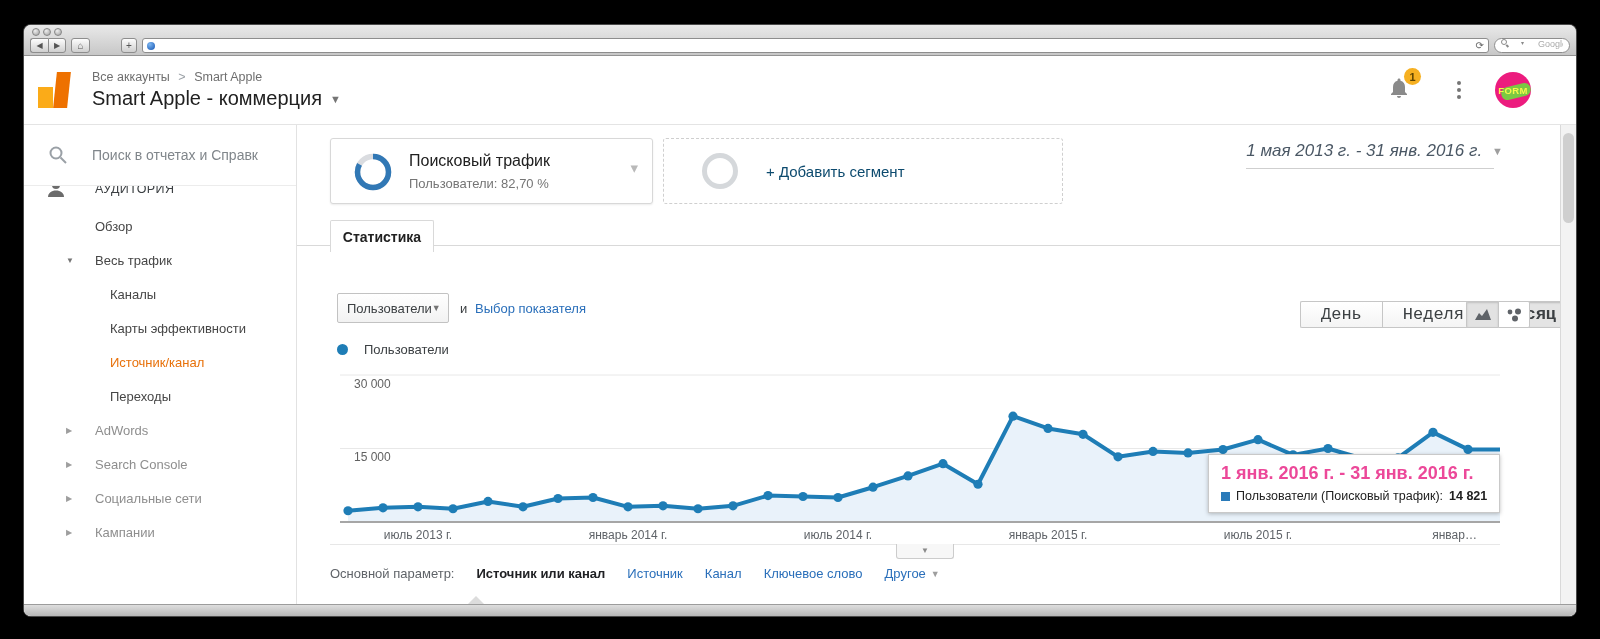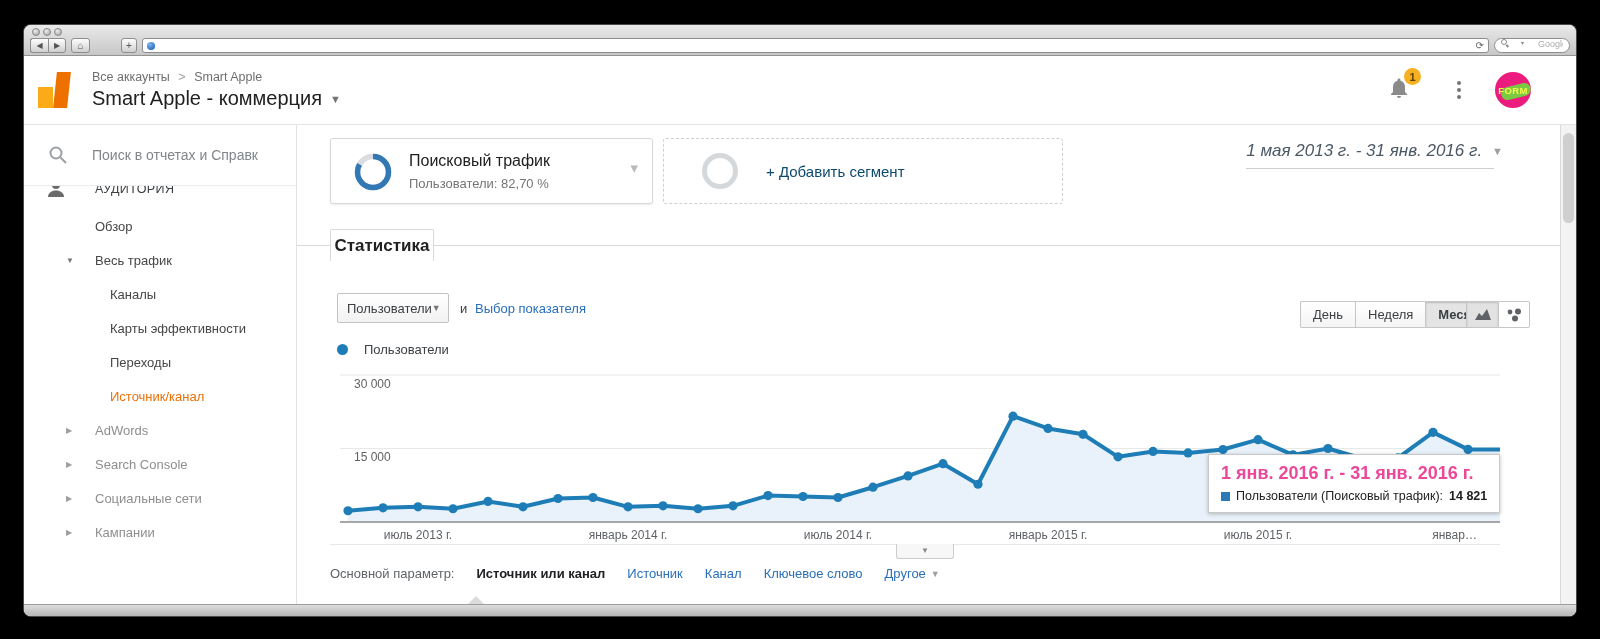--- a/index.html
+++ b/index.html
@@ -102,37 +102,37 @@
   .seg-caret { position:absolute; right:14px; top:20px; font-size:15px; color:#b9b9b9; }
   .seg-add { left:366px; top:13px; width:400px; height:66px; border:1px dashed #cfcfcf; border-radius:3px;
              display:flex; align-items:center; padding-left:36px; gap:26px; color:#0c4a6e; font-size:15px; }
 
   .daterange { top:16px; right:57px; text-align:right; }
   .daterange .dr-text { font-size:17px; color:#4a5764; display:inline-flex; align-items:center; gap:10px;font-style:italic; }
   .dr-caret { font-size:11px; color:#9e9e9e; }
   .dr-underline { margin-top:7px; border-bottom:1px solid #cfcfcf; width:248px; }
 
   .tabline { left:0; right:0; top:120px; border-top:1px solid #d9d9d9; }
-  .tab { left:33px; top:104px; width:104px; height:32px; background:#fff; border:1px solid #d9d9d9; border-bottom:none;
+  .tab { left:33px; top:95px; width:104px; height:32px; background:#fff; border:1px solid #d9d9d9; border-bottom:none;
          border-radius:2px 2px 0 0; z-index:2; display:flex; align-items:center; justify-content:center;
-         font-size:17px; font-weight:bold; color:#212121; }
+         font-size:14px; font-weight:bold; color:#212121; }
   .subtabs { left:40px; top:130px; display:flex; gap:26px; font-size:13.5px; }
   .subtab { color:#2a6fba; cursor:pointer; }
   .subtab.current { color:#212121; cursor:default; }
 
   .metric-select { left:40px; top:168px; width:112px; height:30px; border:1px solid #c2c2c2; border-radius:2px;
                    background:linear-gradient(#fff,#f2f2f2); display:flex; align-items:center;
                    justify-content:space-between; padding:0 9px; font-size:13px; color:#3c4043; }
   .metric-select .ms-caret { font-size:9px; color:#757575; }
   .conj { left:163px; top:176px; font-size:13px; color:#3c4043; }
   .metric-link { left:178px; top:176px; font-size:13px; color:#2a6fba; }
 
   .gran-group { left:1003px; top:176px; display:flex; height:27px; }
   .gran-btn { border:1px solid #c6c6c6; border-right-width:0; background:linear-gradient(#fff,#f4f4f4);
-              font-size:13px; color:#3c4043; padding:0 12px; display:flex; align-items:center; }
+              font-size:17px; color:#3c4043; padding:0 20px; display:flex; align-items:center;font-family:Liberation Mono, monospace; }
   .gran-btn:first-child { border-radius:2px 0 0 2px; }
   .gran-btn:last-child { border-right-width:1px; border-radius:0 2px 2px 0; }
   .gran-btn.on { background:#e4e4e4; box-shadow:inset 0 1px 2px rgba(0,0,0,.18); font-weight:bold; }
   .charttype-group { left:1169px; top:176px; display:flex; height:27px; }
   .ct-btn { width:32px; border:1px solid #c6c6c6; border-right-width:0; background:#fff;
             display:flex; align-items:center; justify-content:center; }
   .ct-btn:first-child { border-radius:2px 0 0 2px; }
   .ct-btn:last-child { border-right-width:1px; border-radius:0 2px 2px 0; }
   .ct-btn.on { background:#e2e2e2; box-shadow:inset 0 1px 2px rgba(0,0,0,.15); }
 
@@ -256,25 +256,25 @@
               <div class="side-row item">
                 <span class="arrow">▼</span>
                 <span class="lbl">Весь трафик</span>
               </div>
               <div class="side-row subitem">
                 <span class="lbl">Каналы</span>
               </div>
               <div class="side-row subitem">
                 <span class="lbl">Карты эффективности</span>
               </div>
+              <div class="side-row subitem active">
+                <span class="lbl">Источник/канал</span>
+              </div>
               <div class="side-row subitem">
                 <span class="lbl">Переходы</span>
-              </div>
-              <div class="side-row subitem active">
-                <span class="lbl">Источник/канал</span>
               </div>
               <div class="side-row item muted">
                 <span class="arrow">▶</span>
                 <span class="lbl">AdWords</span>
               </div>
               <div class="side-row item muted">
                 <span class="arrow">▶</span>
                 <span class="lbl">Search Console</span>
               </div>
               <div class="side-row item muted">

